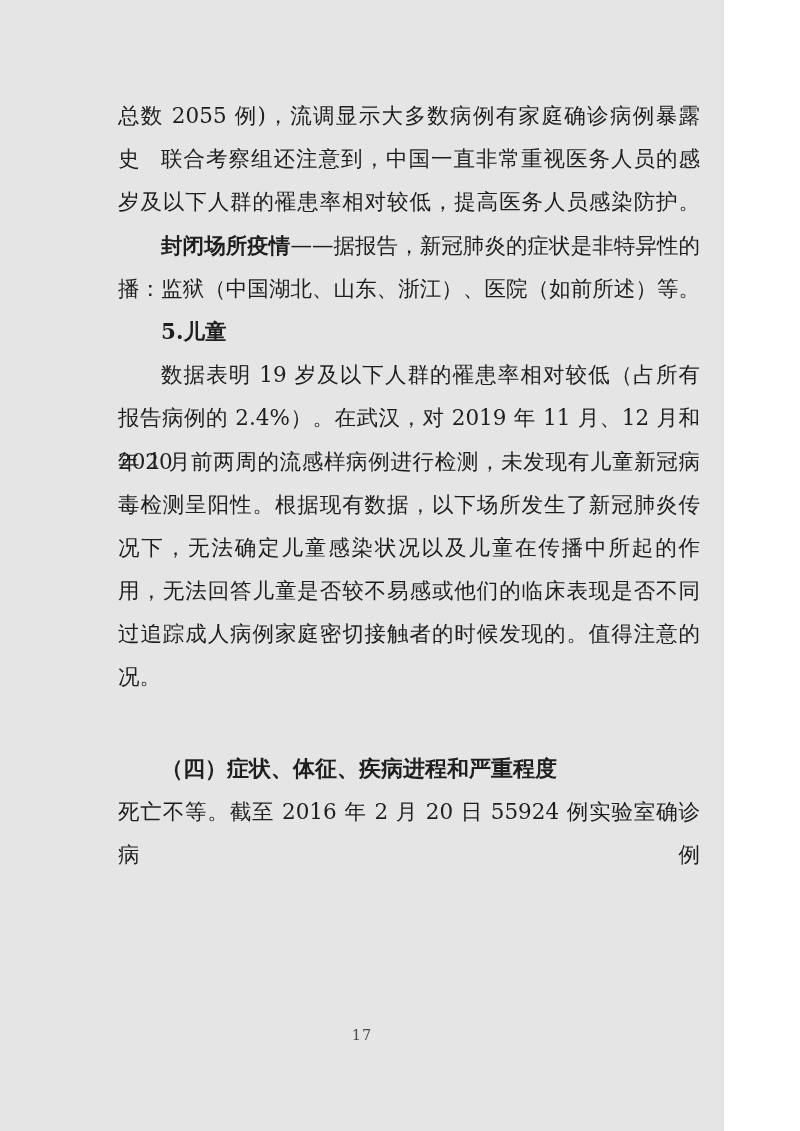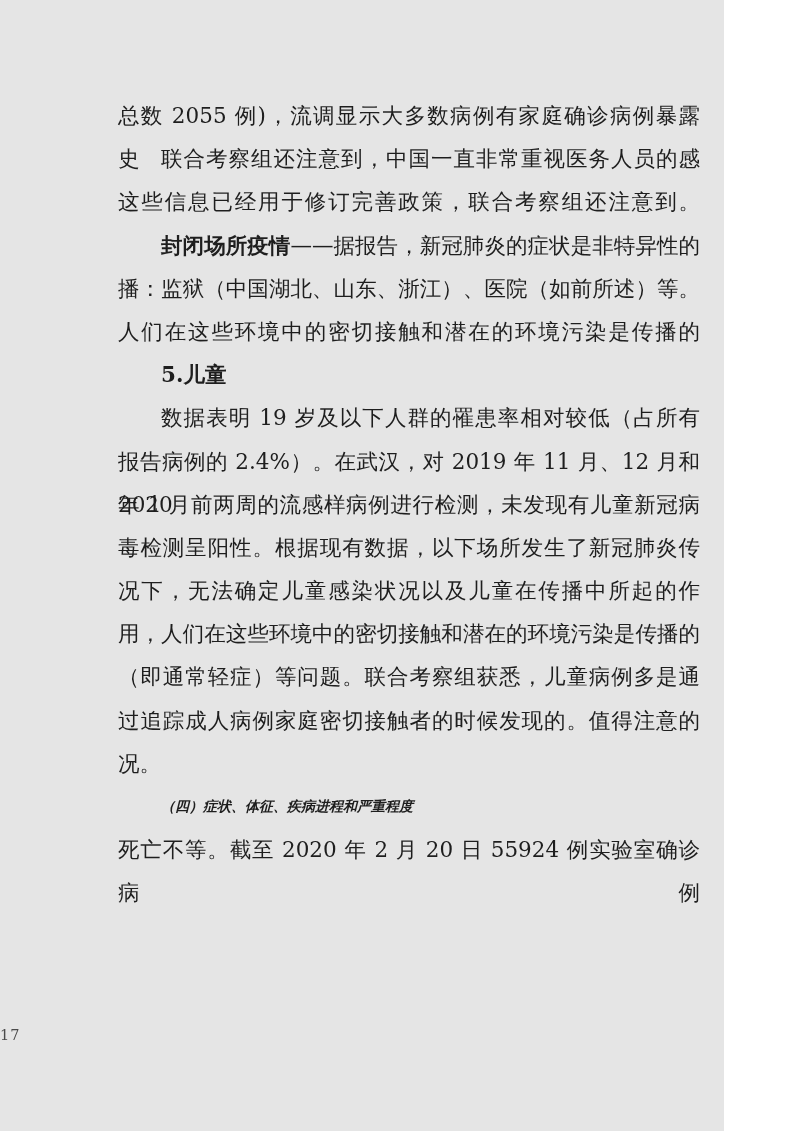--- a/index.html
+++ b/index.html
@@ -31,51 +31,50 @@
   .stretch {
     white-space: normal;
     text-align: justify;
     text-align-last: justify;
     text-justify: inter-character;
   }
   .indent { padding-left: 43px; }
   .bold { font-weight: bold; }
   .heading {
     font-weight: bold;
-    font-style: italic;
-    font-size: 14px;
+    font-size: 22px;
+    margin-top: 48px;
   }
   .page-number {
     position: absolute;
     top: 1027px;
     left: 0;
     width: 100%;
+    text-align: center;
     font-size: 14.5px;
     color: #4a4a4a;
     letter-spacing: 1px;
   }
 </style>
 </head>
 <body>
 
 <div class="page">
   <div class="textblock">
     <div class="line stretch">总数 2055 例)，流调显示大多数病例有家庭确诊病例暴露史。</div>
     <div class="line stretch indent">联合考察组还注意到，中国一直非常重视医务人员的感</div>
-    <div class="line stretch">这些信息已经用于修订完善政策，联合考察组还注意到。</div>
+    <div class="line stretch">岁及以下人群的罹患率相对较低，提高医务人员感染防护。</div>
     <div class="line stretch indent"><span class="bold">封闭场所疫情</span><span>——据报告，新冠肺炎的症状是非特异性的</span></div>
     <div class="line stretch">播：监狱（中国湖北、山东、浙江）、医院（如前所述）等。</div>
-    <div class="line stretch">人们在这些环境中的密切接触和潜在的环境污染是传播的</div>
     <div class="line bold indent">5.儿童</div>
     <div class="line stretch indent">数据表明 19 岁及以下人群的罹患率相对较低（占所有</div>
     <div class="line stretch">报告病例的 2.4%）。在武汉，对 2019 年 11 月、12 月和 2020</div>
     <div class="line stretch">年 1 月前两周的流感样病例进行检测，未发现有儿童新冠病</div>
     <div class="line stretch">毒检测呈阳性。根据现有数据，以下场所发生了新冠肺炎传</div>
     <div class="line stretch">况下，无法确定儿童感染状况以及儿童在传播中所起的作</div>
-    <div class="line stretch">用，人们在这些环境中的密切接触和潜在的环境污染是传播的</div>
-    <div class="line stretch">（即通常轻症）等问题。联合考察组获悉，儿童病例多是通</div>
+    <div class="line stretch">用，无法回答儿童是否较不易感或他们的临床表现是否不同</div>
     <div class="line stretch">过追踪成人病例家庭密切接触者的时候发现的。值得注意的</div>
     <div class="line">况。</div>
     <div class="line heading indent">（四）症状、体征、疾病进程和严重程度</div>
-    <div class="line stretch">死亡不等。截至 2020 年 2 月 20 日 55924 例实验室确诊病例</div>
+    <div class="line stretch">死亡不等。截至 2016 年 2 月 20 日 55924 例实验室确诊病例</div>
   </div>
   <div class="page-number">17</div>
 </div>
 
 </body></html>

